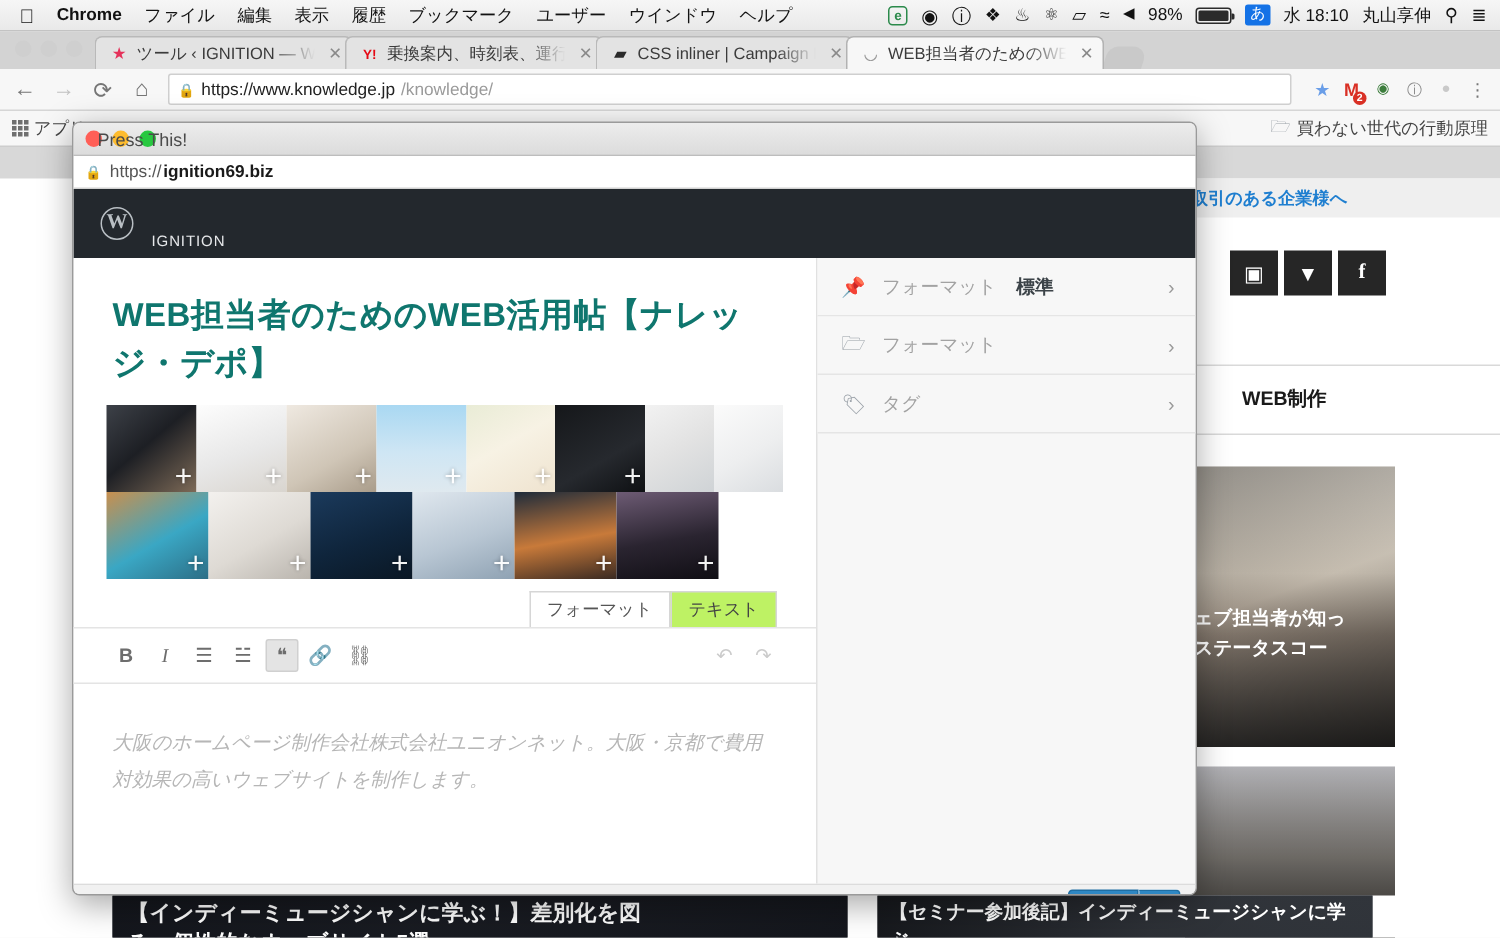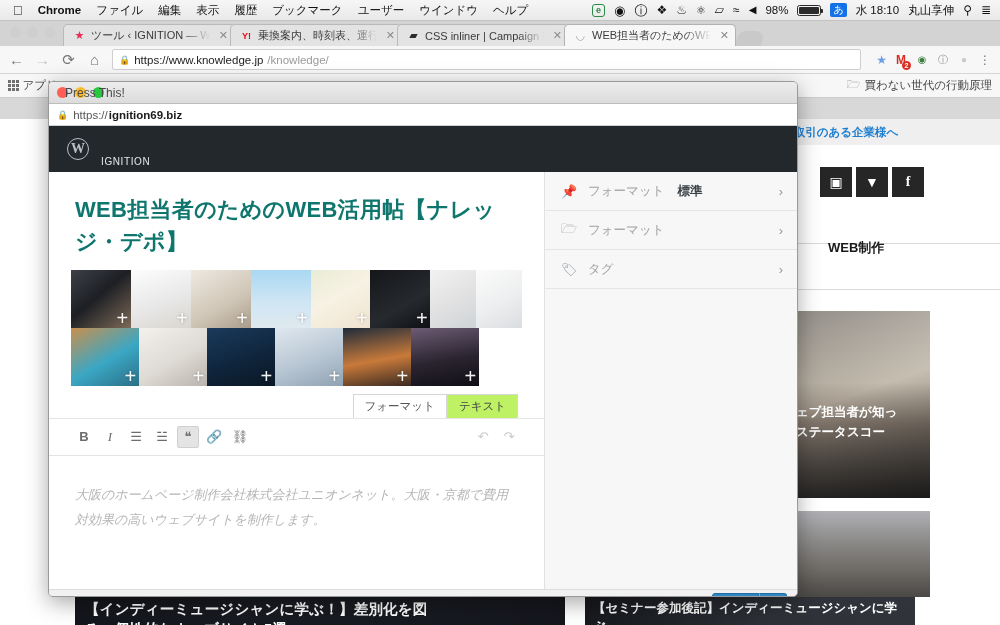--- a/index.html
+++ b/index.html
@@ -107,21 +107,21 @@
     font-size: 11.5px; font-weight: bold; color: #1f7fd0;
   }
   .pg-socials { position:absolute; left: 820px; top: 48px; display: flex; gap: 4px; }
   .soc {
     width: 32px; height: 30px; background: #262626; color: #fff;
     display:flex; align-items:center; justify-content:center; font-size: 14px;
   }
   .pg-divider { position:absolute; left: 760px; top: 124px; width: 240px; height: 1px; background: #d9d9d9; }
   .pg-divider2 { position:absolute; left: 760px; top: 170px; width: 240px; height: 1px; background: #d9d9d9; }
   .pg-section-title {
-    position:absolute; left: 828px; top: 120px; font-size: 13px; font-weight: bold; color: #1a1a1a;
+    position:absolute; left: 828px; top: 138px; font-size: 13px; font-weight: bold; color: #1a1a1a;
   }
   .pg-card {
     position: absolute; overflow: hidden; background: #5b5a58;
   }
   .pg-card .cap {
     position: absolute; left: 0; right: 0; color: #fff; font-size: 12.5px;
     font-weight: bold; line-height: 1.45; padding: 0 6px;
   }
   .thumb-a { left: 790px; top: 192px; width: 140px; height: 187px;
     background:

